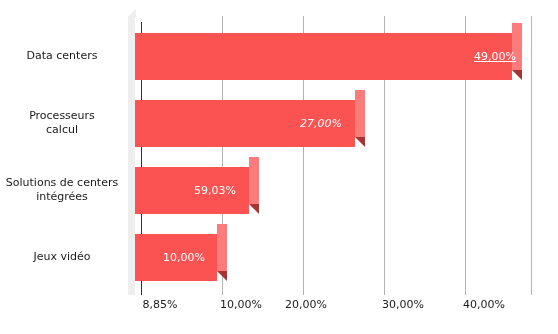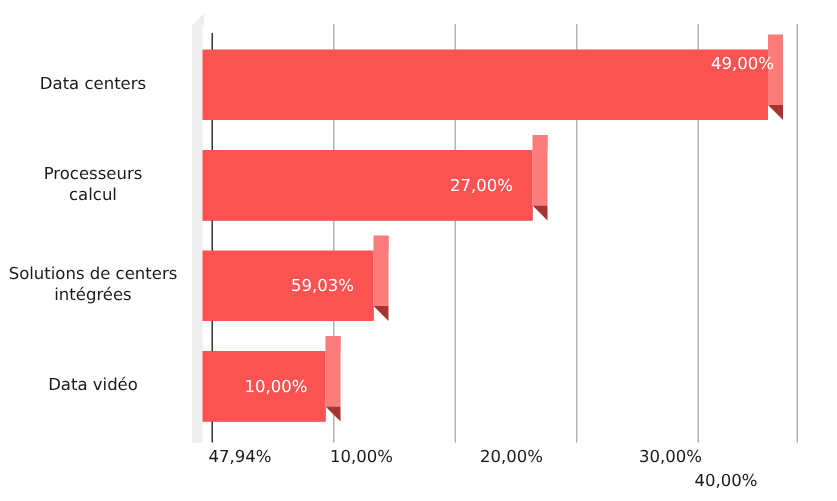--- a/index.html
+++ b/index.html
@@ -156,31 +156,31 @@
     <div class="wall-left"></div>
     <div class="wall-left-corner"></div>
 
     <div class="bar-group">
       <div class="bar-right" style="left:512px; top:23px; width:10px; height:47px;"></div>
       <div class="bar-right-taper-top" style="left:512px; top:23px; border-bottom:10px solid #fc7b7b; border-left:10px solid transparent;"></div>
       <div class="bar-right-taper-bottom" style="left:512px; top:70px; border-top:10px solid #a63433; border-left:10px solid transparent;"></div>
       <div class="bar-bottom" style="left:145px; top:70px; width:367px; height:10px;"></div>
       <div class="bar-bottom-taper-left" style="left:135px; top:70px; border-bottom:10px solid #a63433; border-left:10px solid transparent;"></div>
       <div class="bar-front" style="left:135px; top:33px; width:377px; height:47px;"></div>
-      <div class="bar-value" style="left:474px; top:37px;">49,00%</div>
+      <div class="bar-value" style="left:474px; top:51px;text-decoration:underline;">49,00%</div>
     </div>
 
     <div class="bar-group">
       <div class="bar-right" style="left:355px; top:90px; width:10px; height:47px;"></div>
       <div class="bar-right-taper-top" style="left:355px; top:90px; border-bottom:10px solid #fc7b7b; border-left:10px solid transparent;"></div>
       <div class="bar-right-taper-bottom" style="left:355px; top:137px; border-top:10px solid #a63433; border-left:10px solid transparent;"></div>
       <div class="bar-bottom" style="left:145px; top:137px; width:210px; height:10px;"></div>
       <div class="bar-bottom-taper-left" style="left:135px; top:137px; border-bottom:10px solid #a63433; border-left:10px solid transparent;"></div>
       <div class="bar-front" style="left:135px; top:100px; width:220px; height:47px;"></div>
-      <div class="bar-value" style="left:300px; top:118px;">27,00%</div>
+      <div class="bar-value" style="left:300px; top:118px;font-style:italic;">27,00%</div>
     </div>
 
     <div class="bar-group">
       <div class="bar-right" style="left:249px; top:157px; width:10px; height:47px;"></div>
       <div class="bar-right-taper-top" style="left:249px; top:157px; border-bottom:10px solid #fc7b7b; border-left:10px solid transparent;"></div>
       <div class="bar-right-taper-bottom" style="left:249px; top:204px; border-top:10px solid #a63433; border-left:10px solid transparent;"></div>
       <div class="bar-bottom" style="left:145px; top:204px; width:104px; height:10px;"></div>
       <div class="bar-bottom-taper-left" style="left:135px; top:204px; border-bottom:10px solid #a63433; border-left:10px solid transparent;"></div>
       <div class="bar-front" style="left:135px; top:167px; width:114px; height:47px;"></div>
       <div class="bar-value" style="left:194px; top:185px;">59,03%</div>
@@ -201,23 +201,23 @@
     </div>
     <div class="cat-label-wrap" style="top:109px;">
       <div class="cat-label">Processeurs
 calcul</div>
     </div>
     <div class="cat-label-wrap" style="top:176px;">
       <div class="cat-label">Solutions de centers
 intégrées</div>
     </div>
     <div class="cat-label-wrap" style="top:250px;">
-      <div class="cat-label">Data vidéo</div>
-    </div>
-
-    <div class="tick-label" style="left:160px;">47,94%</div>
+      <div class="cat-label">Jeux vidéo</div>
+    </div>
+
+    <div class="tick-label" style="left:160px;">8,85%</div>
     <div class="tick-label" style="left:241px;">10,00%</div>
-    <div class="tick-label" style="left:341px;text-align:right;">20,00%</div>
-    <div class="tick-label" style="left:403px;margin-left:44px;">30,00%</div>
-    <div class="tick-label" style="left:484px;margin-top:16px;">40,00%</div>
+    <div class="tick-label" style="left:306px;text-align:right;">20,00%</div>
+    <div class="tick-label" style="left:403px;">30,00%</div>
+    <div class="tick-label" style="left:484px;">40,00%</div>
 
   </div>
 </div>
 
 </body></html>

